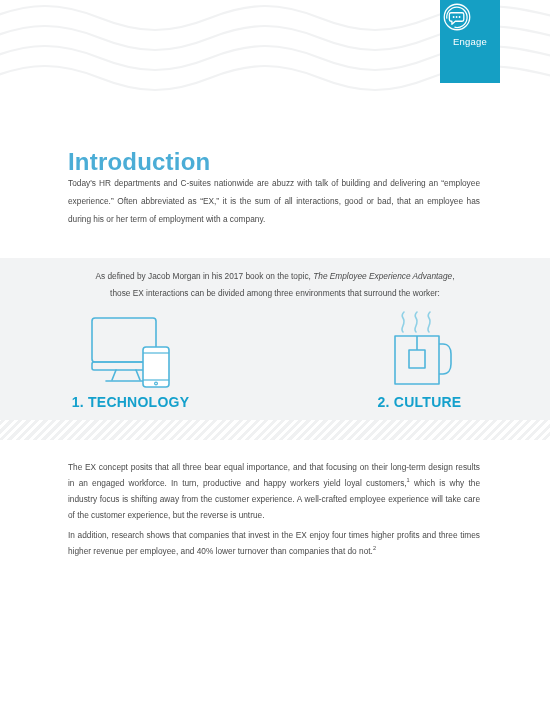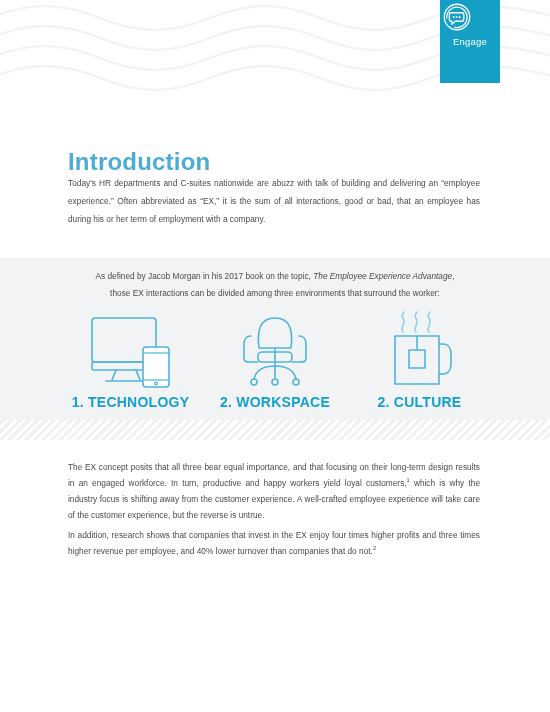--- a/index.html
+++ b/index.html
@@ -143,38 +143,20 @@
           <g fill="none" stroke="#4FB5DB" stroke-width="1.2">
             <path d="M55,39 L81,39"></path>
             <path d="M55,66 L81,66"></path>
             <circle cx="68" cy="69.5" r="1.4"></circle>
           </g>
         </svg>
       </div>
       <div class="icon-caption">1. TECHNOLOGY</div>
     </div>
 
-    <div class="icon-cell">
-      <div class="icon-art">
-        <svg width="82" height="78" viewBox="0 0 82 78">
-          <g fill="none" stroke="#4FB5DB" stroke-width="1.6" stroke-linejoin="round" stroke-linecap="round">
-            <path d="M25,36 C23,20 25,6 41,6 C57,6 59,20 57,36 Z"></path>
-            <rect x="24" y="40" width="34" height="10" rx="4"></rect>
-            <path d="M17,24 C11,24 10,28 10,33 L10,47 C10,50 13,50 17,50 L24,50"></path>
-            <path d="M65,24 C71,24 72,28 72,33 L72,47 C72,50 69,50 65,50 L58,50"></path>
-            <path d="M41,36 L41,66"></path>
-            <path d="M20,67 C22,58 30,54 41,54 C52,54 60,58 62,67"></path>
-            <circle cx="20" cy="70" r="3"></circle>
-            <circle cx="41" cy="70" r="3"></circle>
-            <circle cx="62" cy="70" r="3"></circle>
-          </g>
-        </svg>
-      </div>
-      <div class="icon-caption">2. WORKSPACE</div>
-    </div>
 
     <div class="icon-cell">
       <div class="icon-art">
         <svg width="70" height="80" viewBox="0 0 70 80">
           <g fill="none" stroke="#8FD0E6" stroke-width="1.6" stroke-linecap="round">
             <path d="M18,22 C14,18 22,14 18,8 C16,5 18,3 19,2"></path>
             <path d="M31,22 C27,18 35,14 31,8 C29,5 31,3 32,2"></path>
             <path d="M44,22 C40,18 48,14 44,8 C42,5 44,3 45,2"></path>
           </g>
           <g fill="none" stroke="#4FB5DB" stroke-width="1.6" stroke-linejoin="round">

